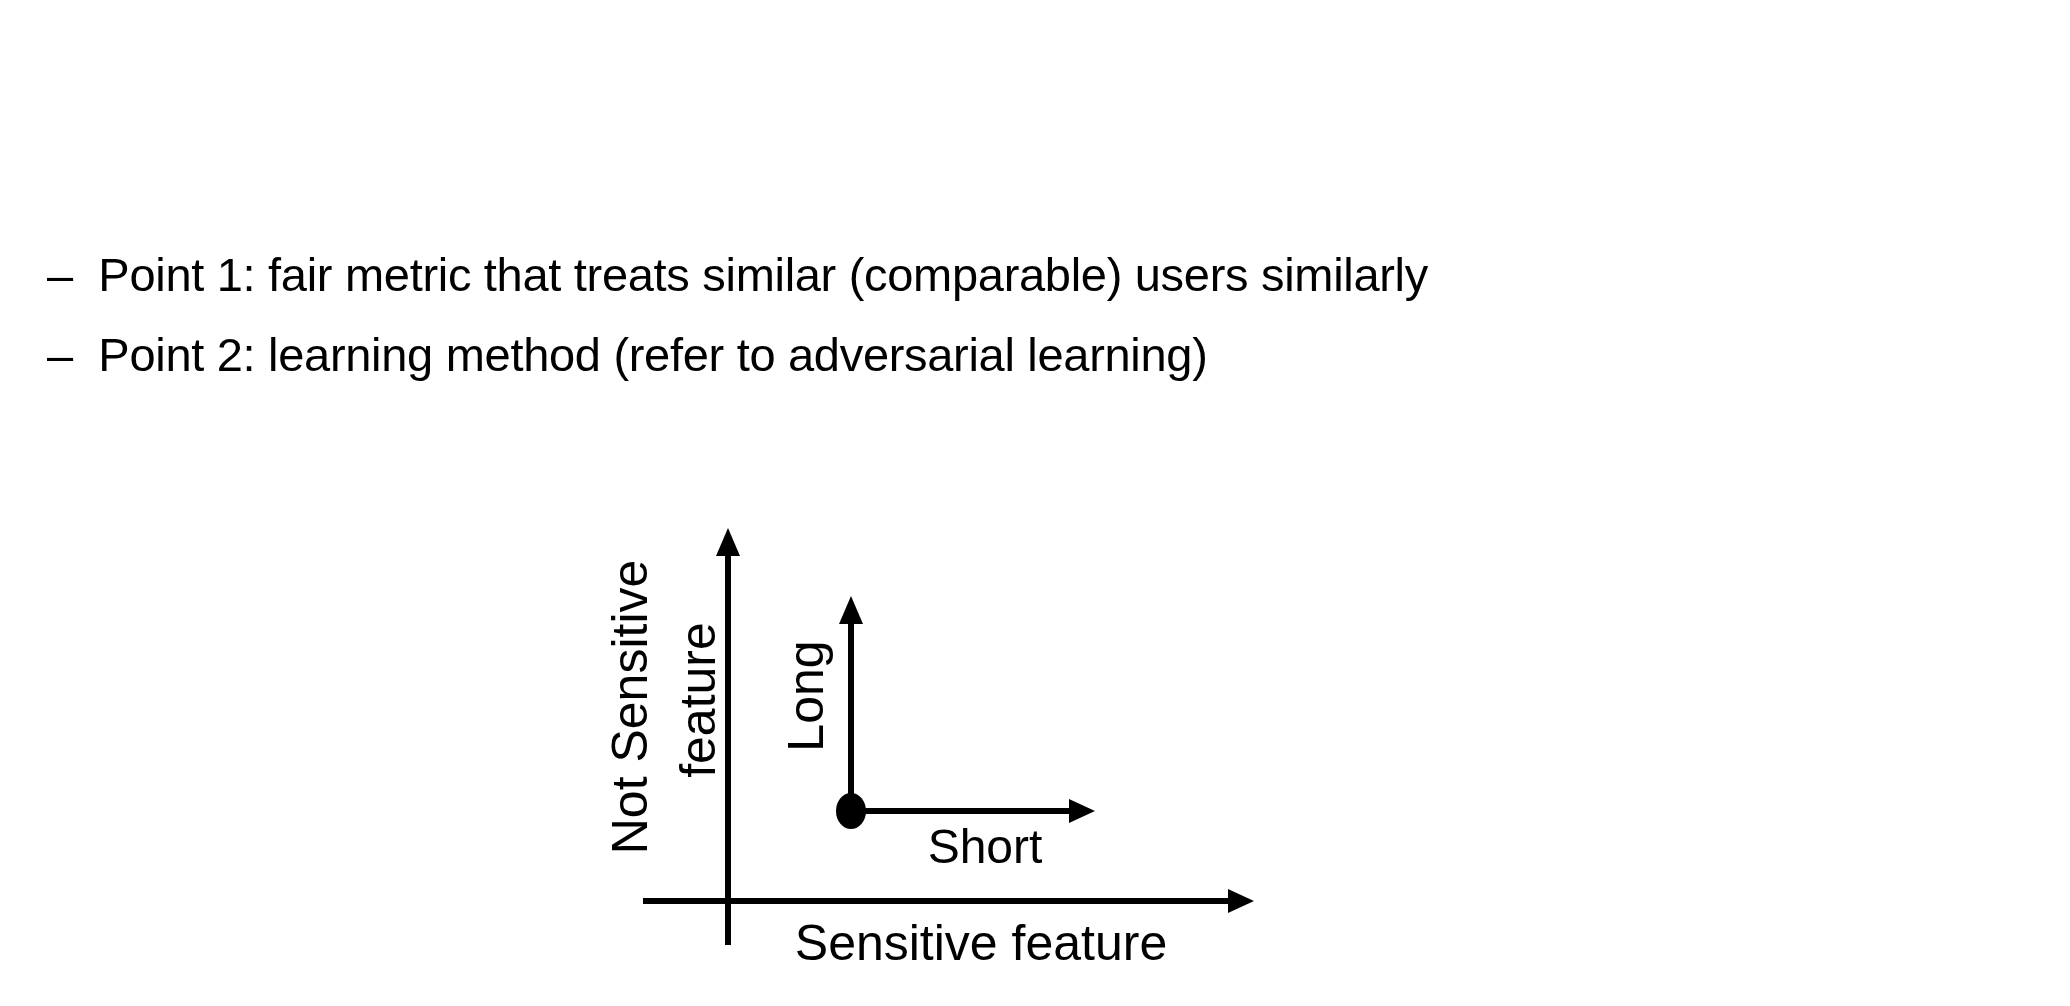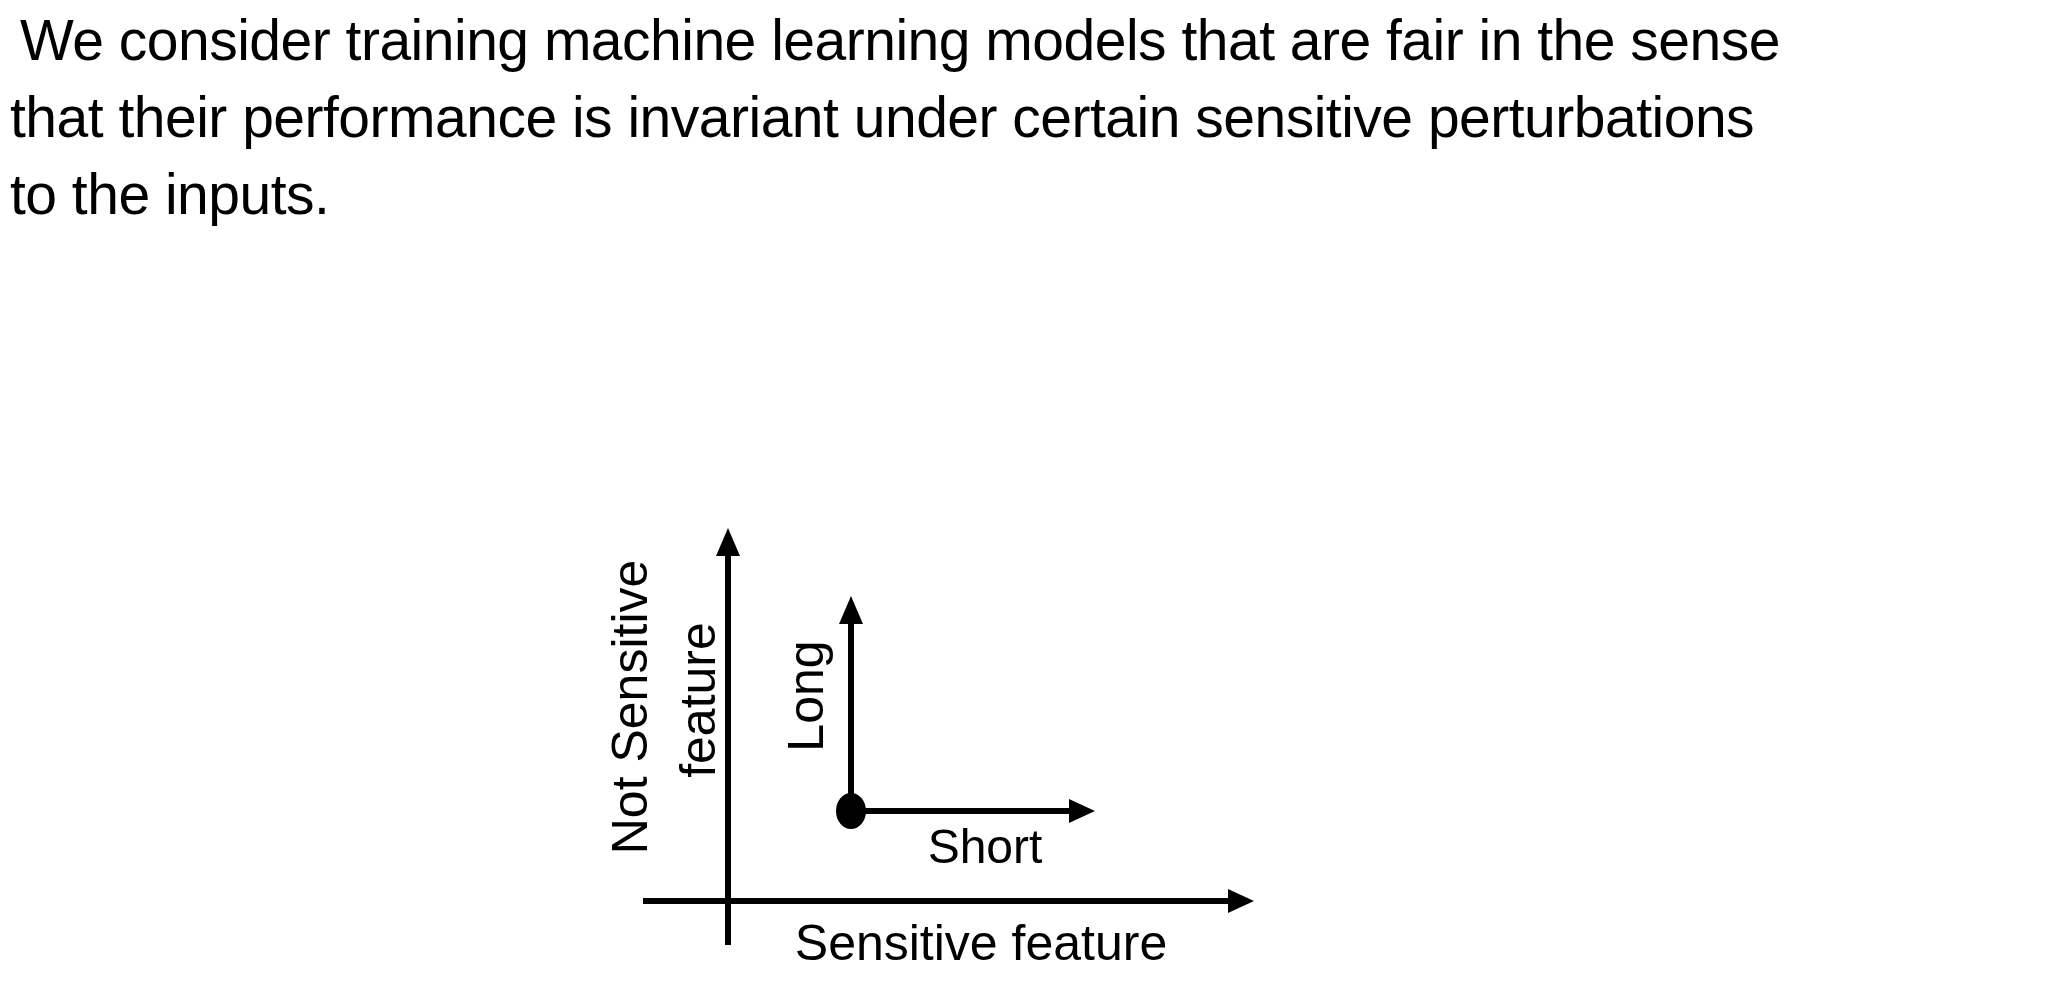--- a/index.html
+++ b/index.html
@@ -65,24 +65,25 @@
   .diagram .arrow-head {
     fill: #000000;
     stroke: none;
   }
 </style>
 </head>
 <body>
 
 <div class="slide">
 
-  <p class="intro">We consider training machine learning models that are fair in the sense
-that their performance is invariant under certain sensitive perturbations
-to the inputs.</p>
 
+  <ul class="bullets">
+    <li>–  Point 1: fair metric that treats similar (comparable) users similarly</li>
+    <li>–  Point 2: learning method (refer to adversarial learning)</li>
+  </ul>
 
   <svg class="diagram" viewBox="0 0 720 486" xmlns="http://www.w3.org/2000/svg">
 
     <line class="axis-line" x1="168" y1="32" x2="168" y2="425"></line>
     <polygon class="arrow-head" points="168,8 156,36 180,36"></polygon>
 
     <line class="axis-line" x1="83" y1="381" x2="672" y2="381"></line>
     <polygon class="arrow-head" points="694,381 668,369 668,393"></polygon>
 
     <line class="axis-line" x1="291" y1="291" x2="291" y2="100"></line>

